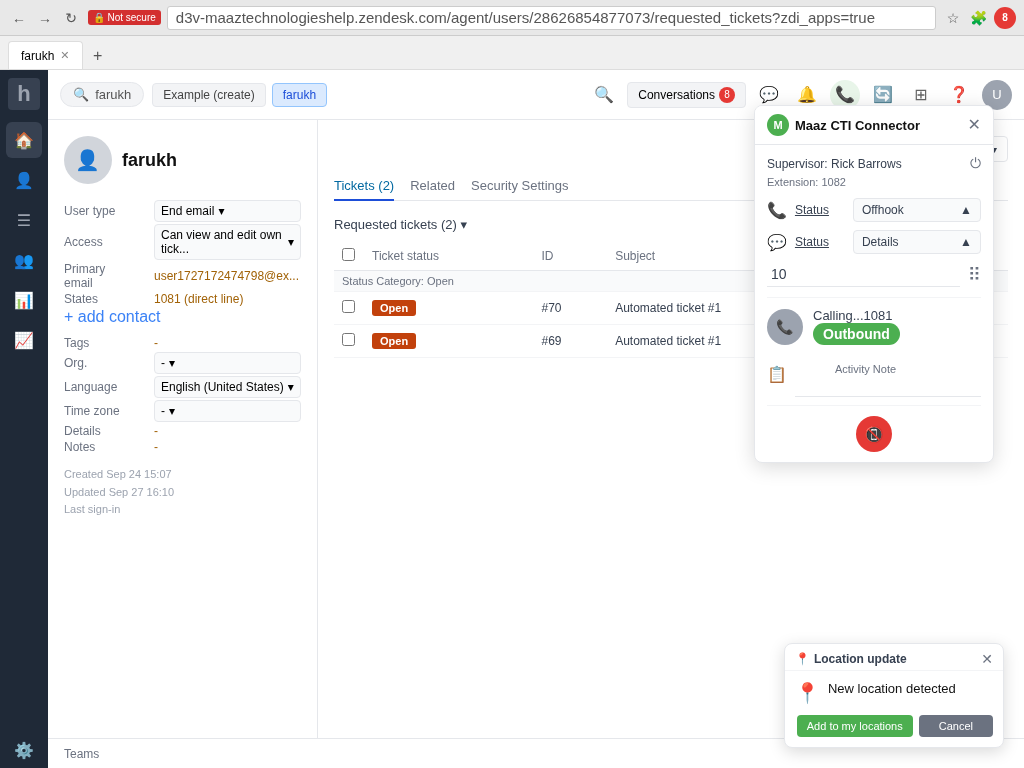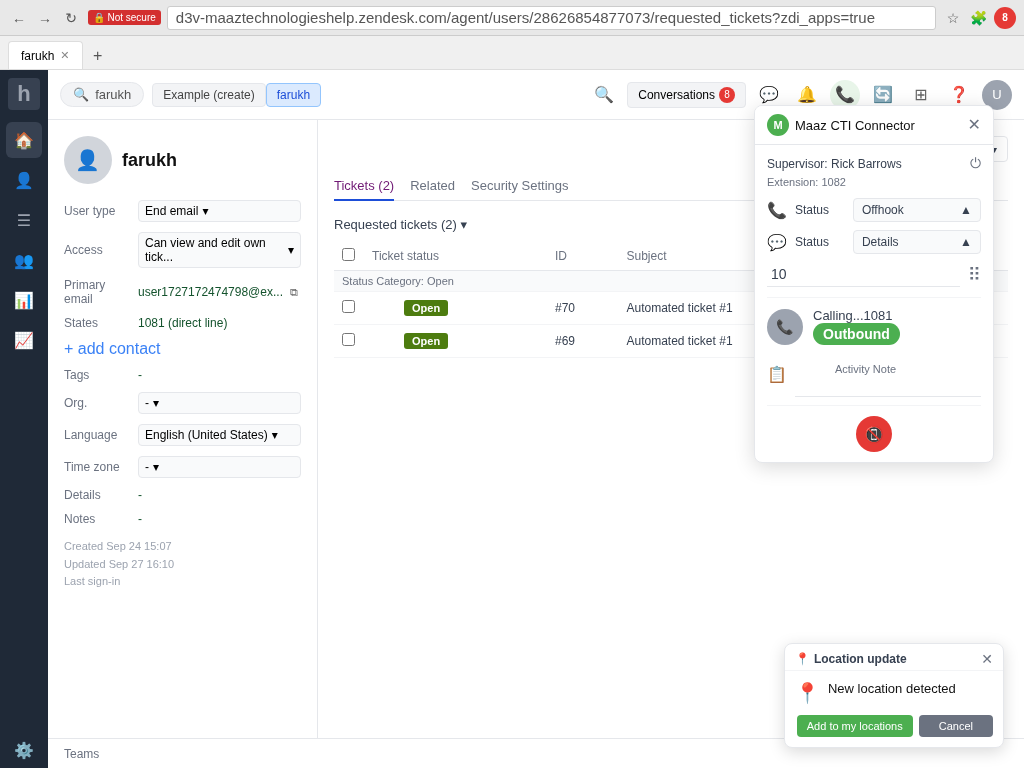--- a/index.html
+++ b/index.html
@@ -115,21 +115,21 @@
       padding: 0 12px;
       gap: 8px;
     }
     .search-pill {
       display: flex; align-items: center; gap: 6px;
       background: #f3f4f6; border: 1px solid #e5e7eb;
       border-radius: 20px; padding: 4px 12px; cursor: pointer;
       font-size: 13px; color: #555;
     }
     .breadcrumb-tabs {
-      display: flex; align-items: center;
+      display: flex; gap: 6px; align-items: center;
       flex: 1; overflow: hidden;
     }
     .bc-tab {
       padding: 4px 10px;
       background: #f3f4f6; border: 1px solid #e5e7eb;
       border-radius: 4px; font-size: 12px; color: #444;
       cursor: pointer; white-space: nowrap;
     }
     .bc-tab.active { background: #dbeafe; border-color: #93c5fd; color: #1d4ed8; }
     .top-bar-actions { display: flex; align-items: center; gap: 8px; margin-left: auto; }
@@ -173,25 +173,25 @@
       flex-shrink: 0;
     }
     .user-avatar-row { display: flex; align-items: center; gap: 10px; margin-bottom: 16px; }
     .user-avatar {
       width: 48px; height: 48px; border-radius: 50%;
       background: #d1d5db; display: flex; align-items: center;
       justify-content: center; font-size: 20px; color: #6b7280;
     }
     .user-name { font-size: 18px; font-weight: 600; color: #111; }
     .field-row {
-      display: flex; align-items: center; margin-bottom: 10px;
-      font-size: 12px; gap: 4px;
+      display: flex; align-items: center; margin-bottom: 2px;
+      font-size: 12px; gap: 20px;
     }
     .field-label { color: #6b7280; width: 70px; flex-shrink: 0; }
-    .field-value { color: #14532d; flex: 1; }
+    .field-value { color: #a16207; flex: 1; }
     .field-select {
       display: flex; align-items: center; gap: 4px;
       background: #f9fafb; border: 1px solid #e5e7eb;
       border-radius: 4px; padding: 3px 6px; font-size: 12px;
       flex: 1; cursor: pointer;
     }
     .add-contact { color: #3b82f6; font-size: 16px; cursor: pointer; }
     .created-info { font-size: 11px; color: #9ca3af; margin-top: 12px; line-height: 1.6; }
 
     
@@ -199,21 +199,21 @@
       flex: 1;
       background: #fff;
       padding: 16px;
       overflow-y: auto;
     }
     .ticket-tabs { display: flex; gap: 16px; border-bottom: 1px solid #e5e7eb; margin-bottom: 16px; }
     .ticket-tab {
       padding: 6px 0; font-size: 13px; color: #6b7280;
       cursor: pointer; border-bottom: 2px solid transparent; margin-bottom: -1px;
     }
-    .ticket-tab.active { color: #701a75; border-bottom-color: #1d4ed8; font-weight: 500; }
+    .ticket-tab.active { color: #0369a1; border-bottom-color: #1d4ed8; font-weight: 500; }
     .tickets-header {
       display: flex; justify-content: space-between; align-items: center;
       margin-bottom: 10px;
     }
     .tickets-count { font-size: 13px; color: #374151; font-weight: 500; cursor: pointer; }
     .new-ticket-btn {
       display: flex; align-items: center; gap: 4px;
       background: #fff; border: 1px solid #e5e7eb;
       border-radius: 4px; padding: 5px 10px; font-size: 12px;
       cursor: pointer; color: #374151;
@@ -223,21 +223,21 @@
     .tickets-table th {
       text-align: left; font-size: 12px; color: #6b7280;
       font-weight: 500; padding: 6px 8px;
       border-bottom: 1px solid #e5e7eb;
     }
     .tickets-table td { padding: 8px 8px; font-size: 12px; color: #374151; border-bottom: 1px solid #f3f4f6; }
     .status-badge {
       display: inline-block; padding: 2px 8px;
       border-radius: 3px; font-size: 11px; font-weight: 600; color: white;
     }
-    .status-open { background: #4d7c0f; margin-left: 32px; }
+    .status-open { background: #c2410c; }
     .category-row td { font-size: 11px; color: #6b7280; padding: 4px 8px; background: #f9fafb; }
     .checkbox-cell { width: 30px; }
     input[type="checkbox"] { cursor: pointer; }
 
     
     .cti-overlay {
       position: fixed;
       top: 100px;
       right: 120px;
       width: 240px;
@@ -253,41 +253,41 @@
       padding: 8px 12px;
       border-bottom: 1px solid #e5e7eb;
       background: #fff;
     }
     .cti-title-row { display: flex; align-items: center; gap: 6px; }
     .cti-logo {
       width: 22px; height: 22px; border-radius: 50%;
       background: #4caf50; display: flex; align-items: center;
       justify-content: center; color: white; font-size: 11px; font-weight: bold;
     }
-    .cti-title { font-size: 13px; font-weight: 400; color: #111; }
+    .cti-title { font-size: 13px; font-weight: 700; color: #111; }
     .cti-close {
       background: none; border: none; cursor: pointer;
       font-size: 16px; color: #6b7280; line-height: 1;
     }
     .cti-body { padding: 10px 12px; }
     .supervisor-row {
       display: flex; align-items: center; justify-content: space-between;
       margin-bottom: 4px;
     }
     .supervisor-text { font-size: 12px; color: #374151; }
     .power-btn {
       background: none; border: none; cursor: pointer;
       font-size: 14px; color: #6b7280;
     }
     .extension-text { font-size: 11px; color: #6b7280; margin-bottom: 10px; }
     .status-row {
       display: flex; align-items: center; gap: 8px; margin-bottom: 8px;
     }
     .status-icon { font-size: 16px; }
-    .status-label { font-size: 12px; color: #374151; width: 50px; }
+    .status-label { font-size: 12px; color: #374151; width: 50px; text-decoration: underline; }
     .status-select {
       flex: 1; display: flex; align-items: center; justify-content: space-between;
       border: 1px solid #e5e7eb; border-radius: 4px; padding: 4px 8px;
       background: #f9fafb; cursor: pointer; font-size: 12px; color: #374151;
     }
     .dialpad-row {
       display: flex; align-items: center; gap: 8px; margin-bottom: 10px;
     }
     .dial-input {
       flex: 1; border: none; border-bottom: 1px solid #e5e7eb;

